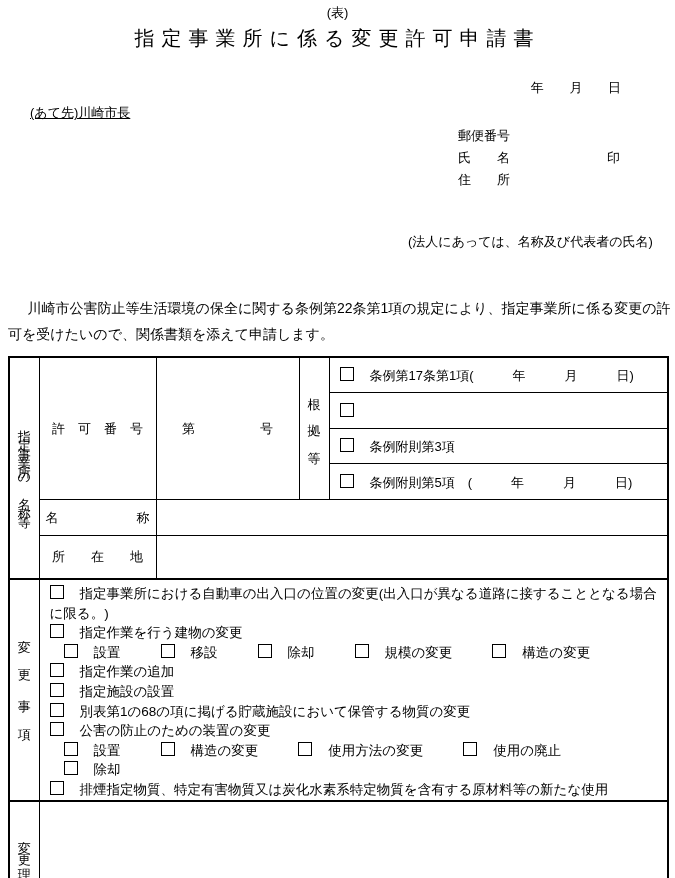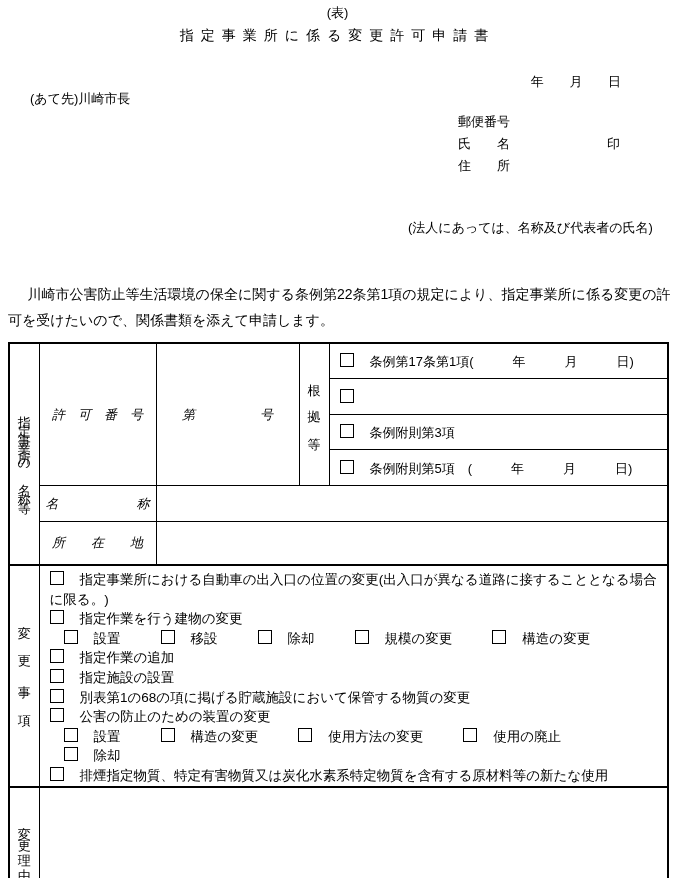--- a/index.html
+++ b/index.html
@@ -5,24 +5,24 @@
   html,body{margin:0;padding:0;background:#fff;}
   .page{
     position:relative;
     width:675px;height:878px;
     background:#ffffff;color:#000;
     font-family:"Liberation Sans","DejaVu Sans",sans-serif;
     font-size:13px;line-height:1;overflow:hidden;
   }
   
   .front-label{padding-top:6px;text-align:center;font-size:13px;}
-  .doc-title{margin-top:9px;text-align:center;font-size:14px;letter-spacing:7px;}
+  .doc-title{margin-top:9px;text-align:center;font-size:20px;letter-spacing:7px;}
   .top-date{margin-top:33px;text-align:right;padding-right:54px;font-size:13px;}
   .top-date span + span{margin-left:22px;}
-  .addressee{margin-top:4px;margin-left:30px;font-size:13px;}
+  .addressee{margin-top:12px;margin-left:30px;font-size:13px;text-decoration:underline;}
   .applicant{margin-top:10px;margin-left:458px;font-size:13px;}
   .applicant .line{height:22px;}
   .seal{margin-left:97px;}
   .corporate-note{margin-left:408px;font-size:13px;height:22px;margin-top:40px;}
   .intro{margin:38px 0 0 8px;font-size:14px;line-height:26px;text-indent:1.4em;
          word-break:break-all;}
   
   table.form{
     border-collapse:collapse;table-layout:fixed;
     width:659px;margin:9px 0 0 8px;
@@ -32,21 +32,21 @@
   td{border:1px solid #000;padding:0;vertical-align:middle;overflow:hidden;}
   .thick-top{border-top:2px solid #000;margin-top:24px;}
   
   .vcell{text-align:center;}
   .vtext{writing-mode:vertical-rl;text-orientation:upright;display:inline-block;line-height:1;}
   .ls-est{letter-spacing:9px;}
   .ls-basis{letter-spacing:27px;}
   .ls-change{letter-spacing:30px;}
   .ls-reason{letter-spacing:14px;}
   
-  .center{text-align:center;font-style:italic;}
+  .center{text-align:center;}
   .basis-cell{padding-left:10px;}
   .cb{display:inline-block;width:12px;height:12px;border:1px solid #000;
       background:#fff;vertical-align:-1px;}
   .cb-label{margin-left:16px;}
   .change-cell{vertical-align:top;padding:4px 0 0 0;font-size:13.5px;}
   .change-cell .line{line-height:19.6px;}
   .l1{padding-left:10px;}
   .l2{padding-left:24px;}
   .opt{margin-right:40px;white-space:nowrap;}
   .sched-label{text-align:left;font-size:13px;font-weight:bold;}

